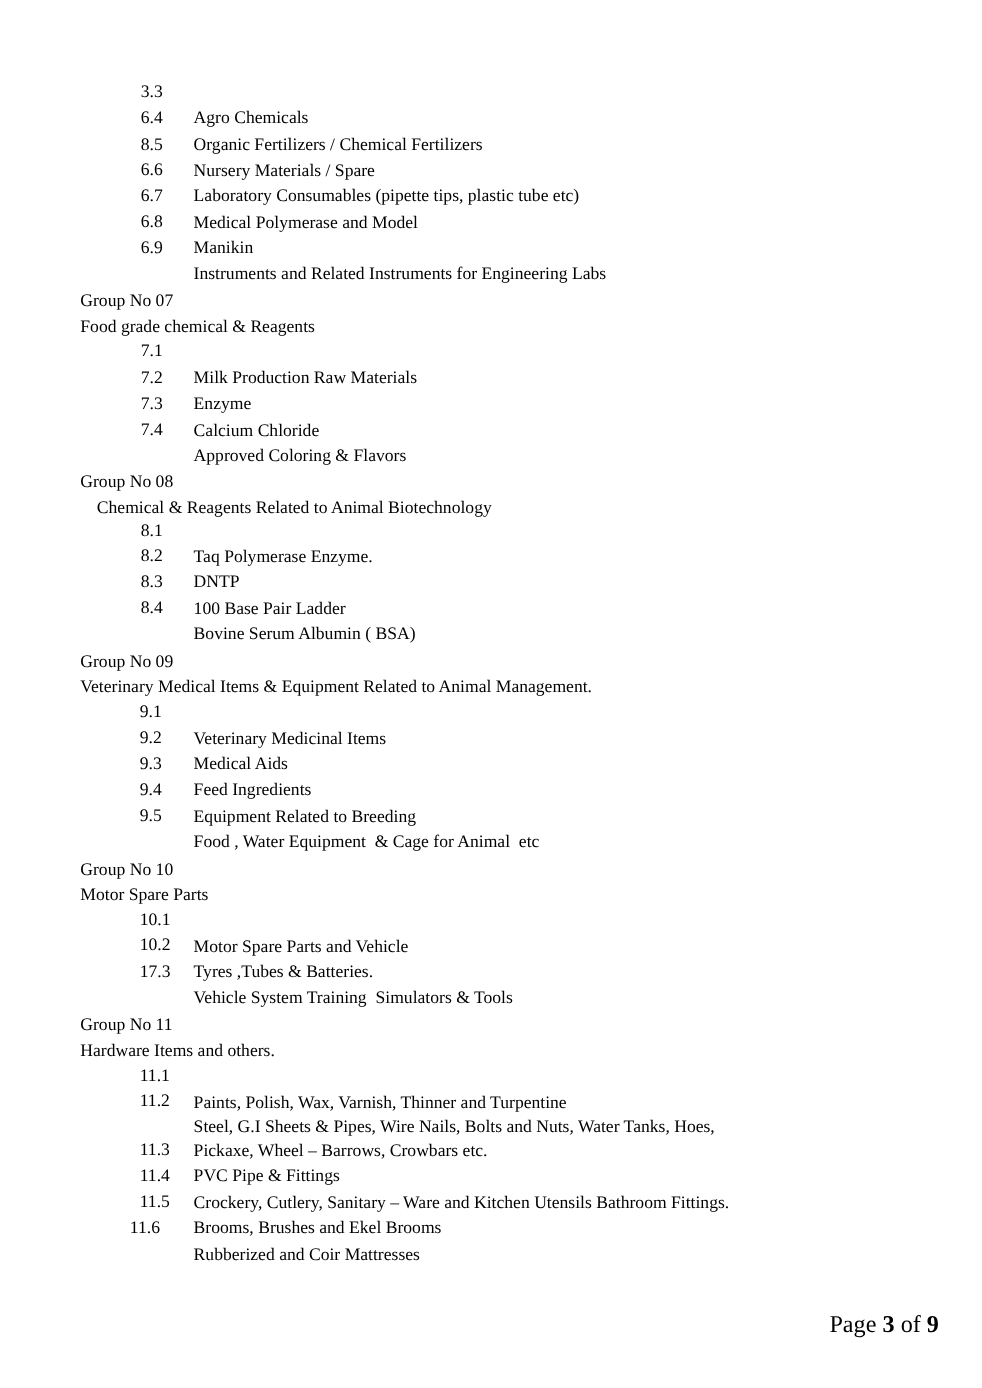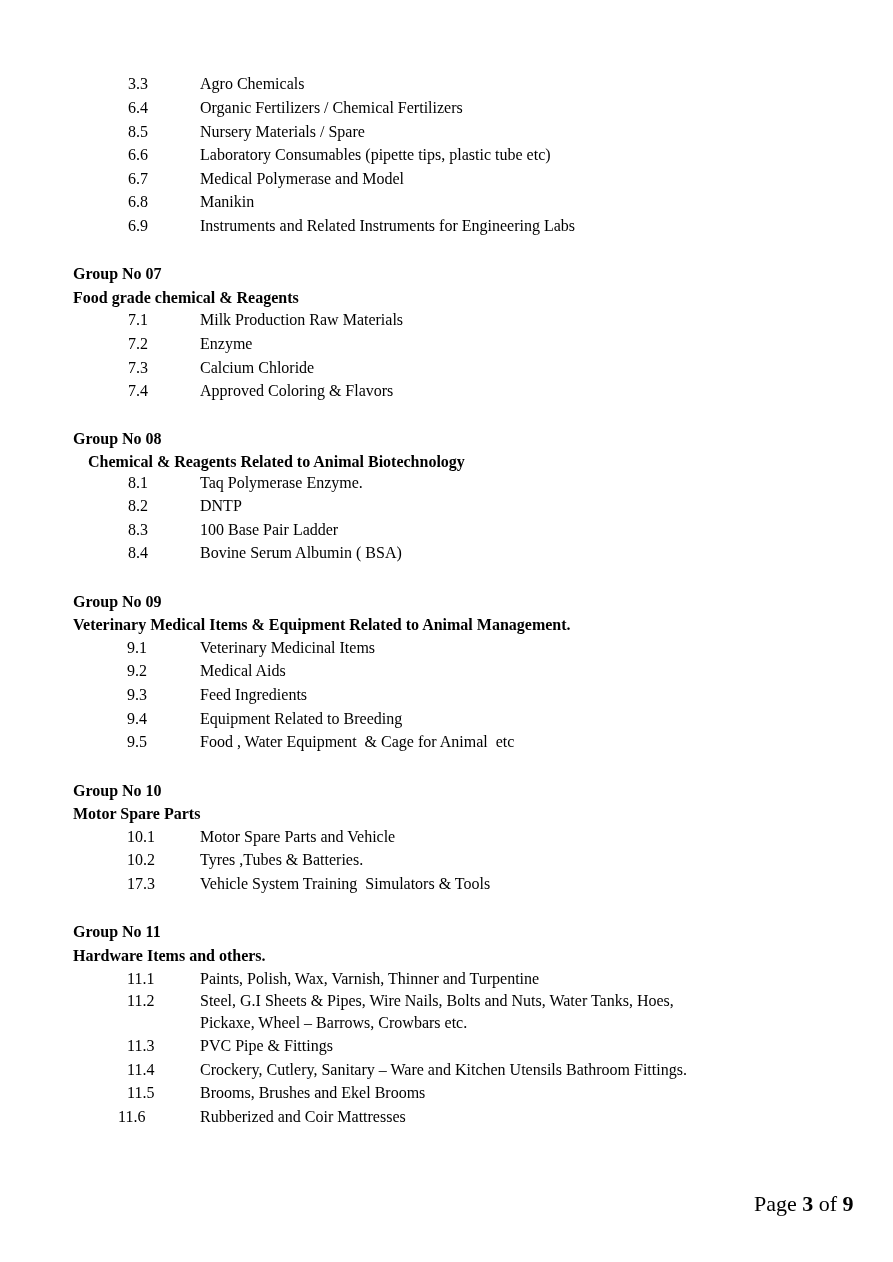--- a/index.html
+++ b/index.html
@@ -1,21 +1,21 @@
 <!DOCTYPE html>
 <html><head>
 <meta charset="utf-8">
 <style>
   html, body { margin:0; padding:0; background:#ffffff; }
   body { width:893px; height:1262px; position:relative; overflow:hidden;
          font-family:"Liberation Serif", "DejaVu Serif", serif; color:#000; font-size:16px; }
   .line { position:absolute; white-space:pre; line-height:20px; }
   .num { position:absolute; left:128px; }
-  .txt { position:absolute; left:200px; }
-  .bold { font-weight:bold; }
+  .txt { position:absolute; left:176px;margin-top:24px; }
+  .bold { font-weight:normal; }
   .group-no { left:73px; }
   .group-title { left:73px; }
   .footer { position:absolute; left:754px; top:1191px; font-size:22px; white-space:pre; }
 </style>
 </head>
 <body>
 
 <div>
   <div class="line num" style="top:74px">3.3</div>
   <div class="line txt" style="top:74px">Agro Chemicals</div>

